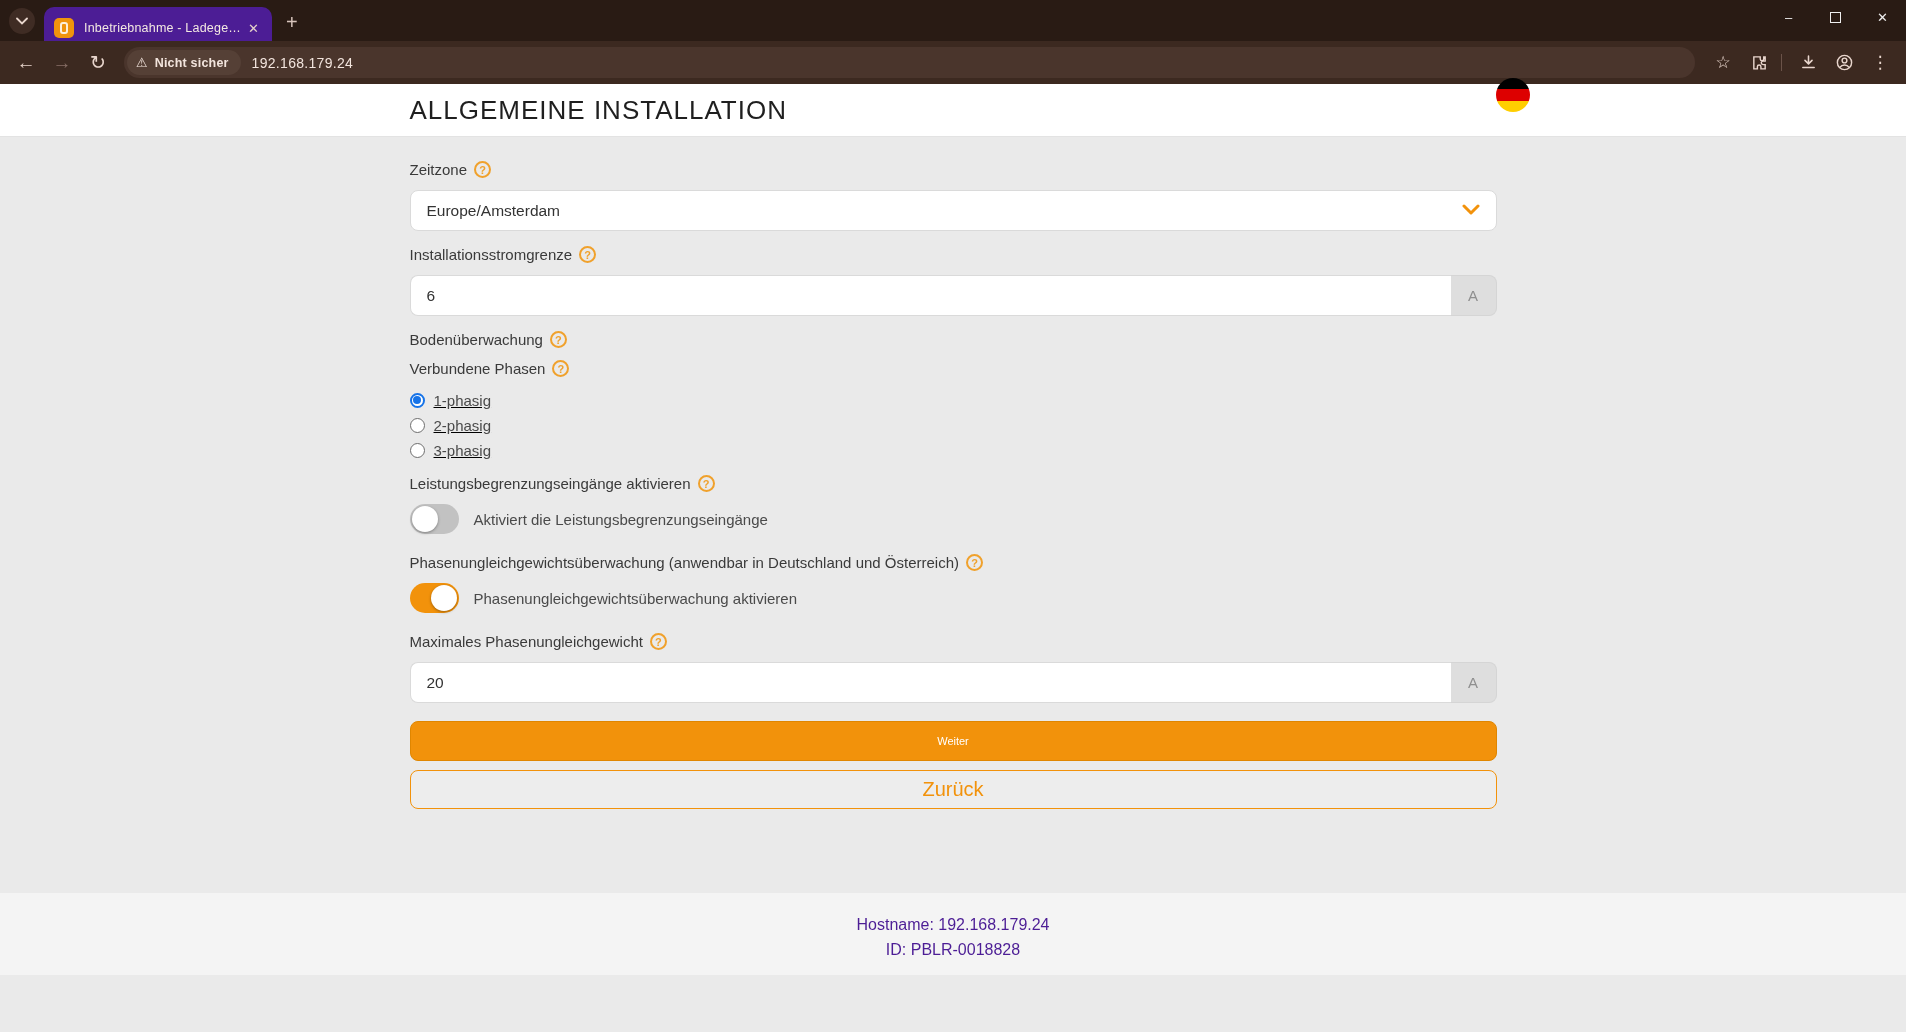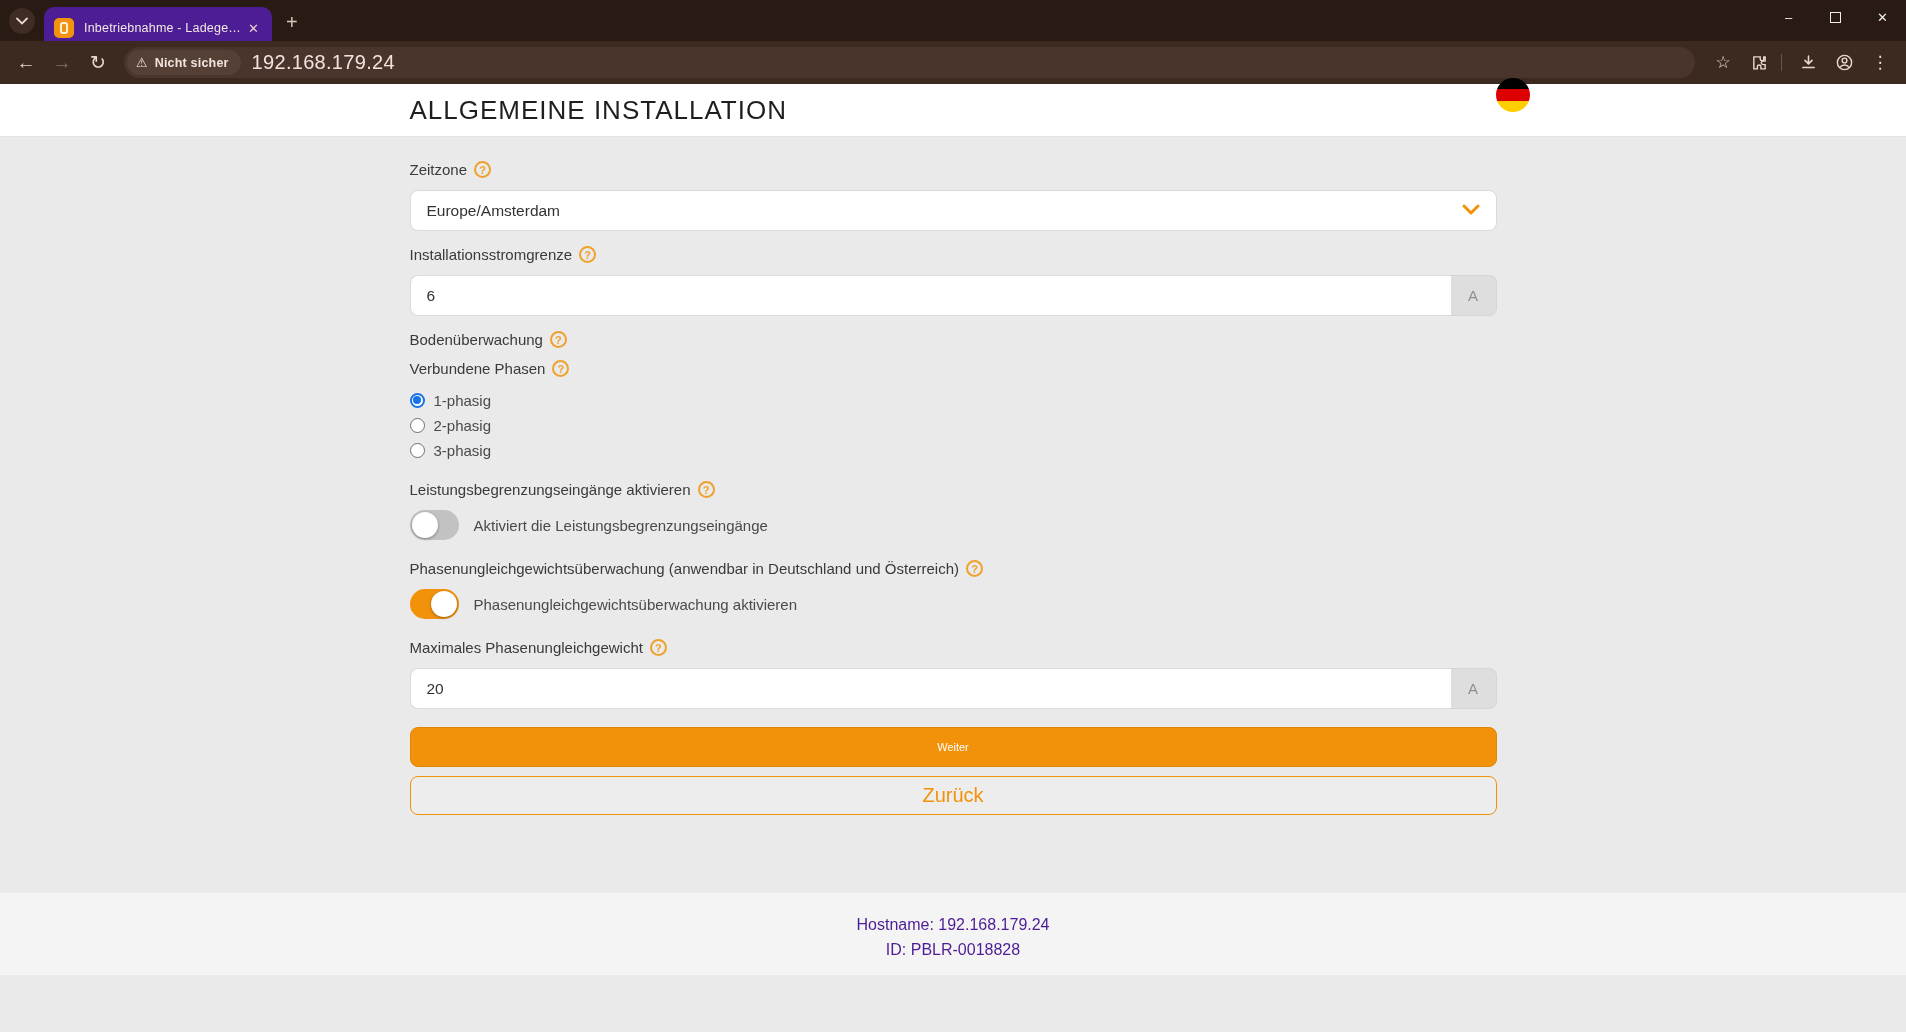--- a/index.html
+++ b/index.html
@@ -48,21 +48,21 @@
     flex: 1; height: 31px; background: #4A352C; border-radius: 16px;
     display: flex; align-items: center; margin: 0 8px 0 6px; padding: 0 14px 0 3px;
     color: #F2E4DD;
   }
   .security-chip {
     height: 25px; background: #554036; border-radius: 13px; display: flex; align-items: center;
     padding: 0 12px 0 9px; margin-right: 11px;
   }
   .security-chip .warn { font-size: 13px; margin-right: 7px; color: #F2E4DD; }
   .security-chip .txt { font-size: 12.5px; font-weight: 700; letter-spacing: 0.2px; }
-  .url-text { font-size: 20px; letter-spacing: 0.3px; }
+  .url-text { font-size: 14px; letter-spacing: 0.3px; }
   .tb-right { display: flex; align-items: center; }
   .tb-icon { width: 32px; height: 32px; display: flex; align-items: center; justify-content: center;
     color: #E9D6CD; font-size: 17px; border-radius: 50%; margin-left: 4px; }
   .tb-sep { width: 1px; height: 17px; background: #6B5349; margin: 0 6px; }
 
   
   .page-header {
     height: 53px; background: #FFFFFF; border-bottom: 1px solid #E3E3E3;
     display: flex; align-items: center;
   }
@@ -105,21 +105,21 @@
   .toggle-row { display: flex; align-items: center; margin-bottom: 20px; }
   .toggle { width: 49px; height: 30px; border-radius: 15px; background: #C2C2C2; position: relative; flex: 0 0 auto; }
   .toggle .knob {
     width: 26px; height: 26px; border-radius: 50%; background: #FFF; position: absolute; top: 2px; left: 2px;
     box-shadow: 0 1px 3px rgba(0,0,0,0.35);
   }
   .toggle.on { background: #F2920B; }
   .toggle.on .knob { left: auto; right: 2px; }
   .toggle-label { font-size: 15px; color: #4A4A4A; margin-left: 15px; }
 
-  .radio-group { margin-bottom: 20px; }
+  .radio-group { margin-bottom: 14px; text-decoration: underline; }
   .radio-row { display: flex; align-items: center; height: 22px; margin-bottom: 3px; }
   .radio { width: 15px; height: 15px; border-radius: 50%; border: 1.5px solid #6E6E6E; background: #FFF;
     display: flex; align-items: center; justify-content: center; flex: 0 0 auto; }
   .radio.checked { border: 2px solid #1673E8; }
   .radio.checked .dot { width: 8px; height: 8px; border-radius: 50%; background: #1673E8; }
   .radio-label { font-size: 15px; color: #4A4A4A; margin-left: 9px; }
 
   .btn-primary {
     width: 100%; height: 40px; background: #F2920B; border: 1px solid #E08600; border-radius: 8px;
     color: #FFFFFF; font-size: 11px; display: flex; align-items: center; justify-content: center;

